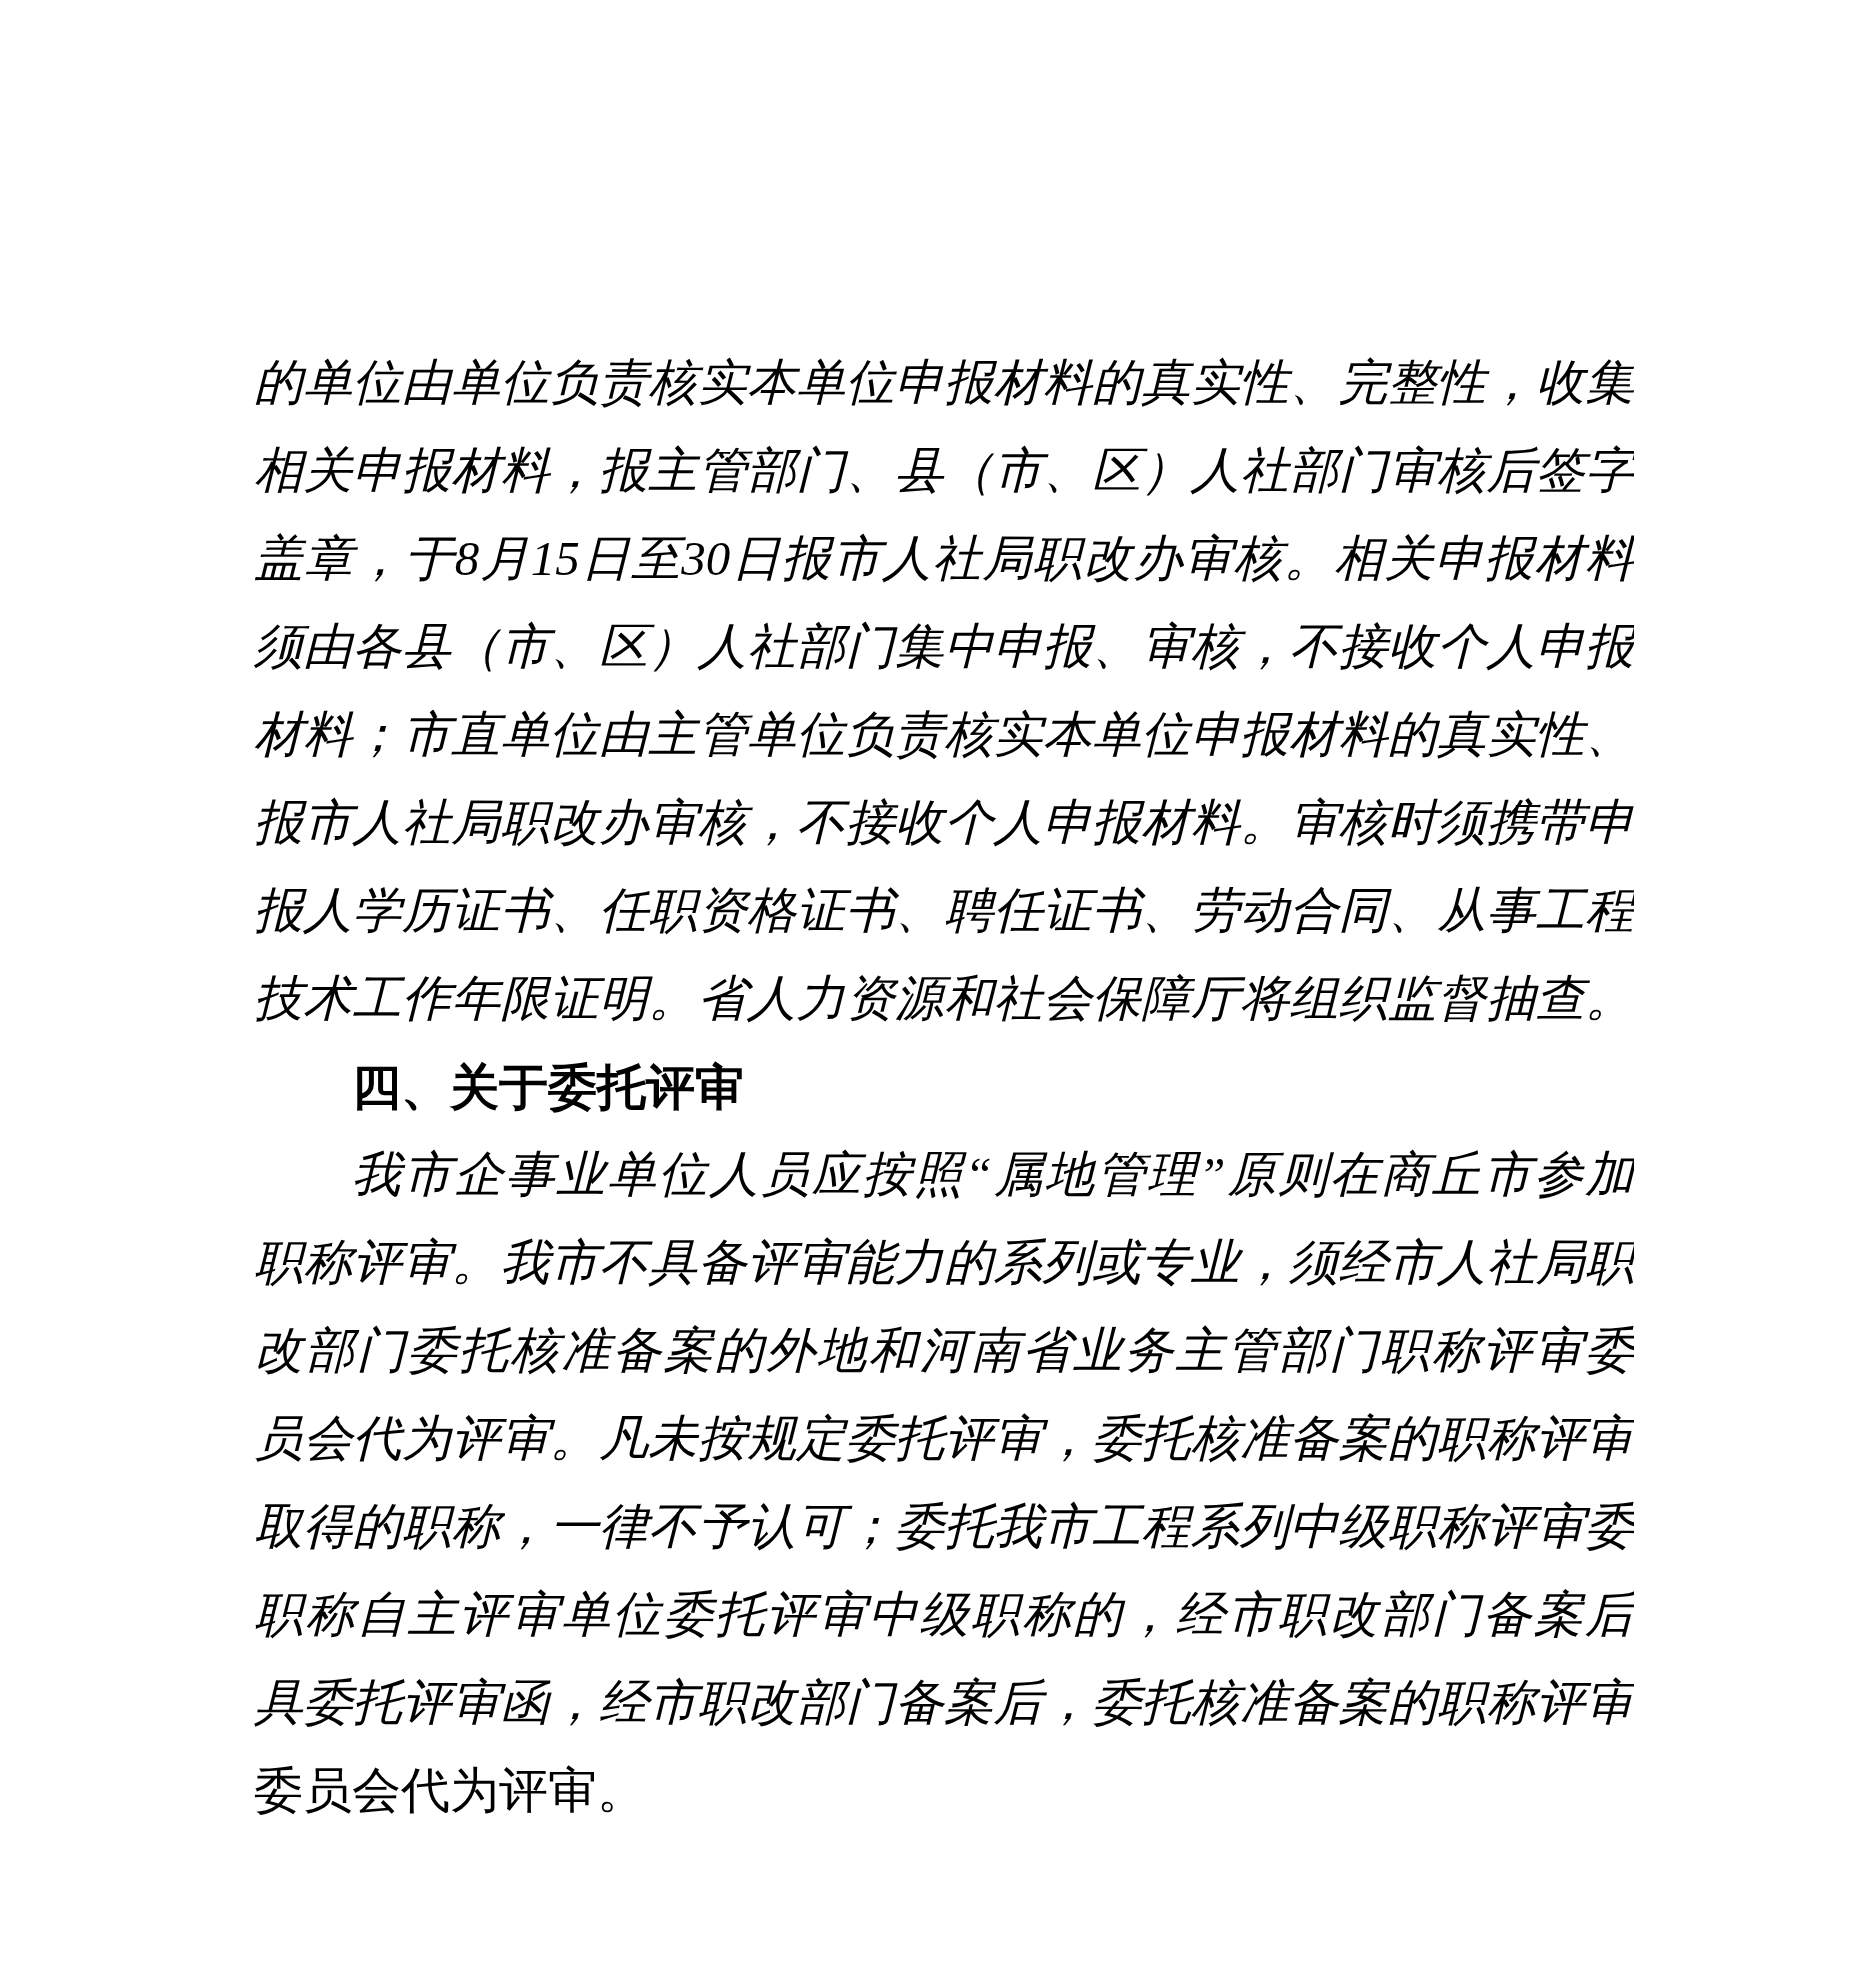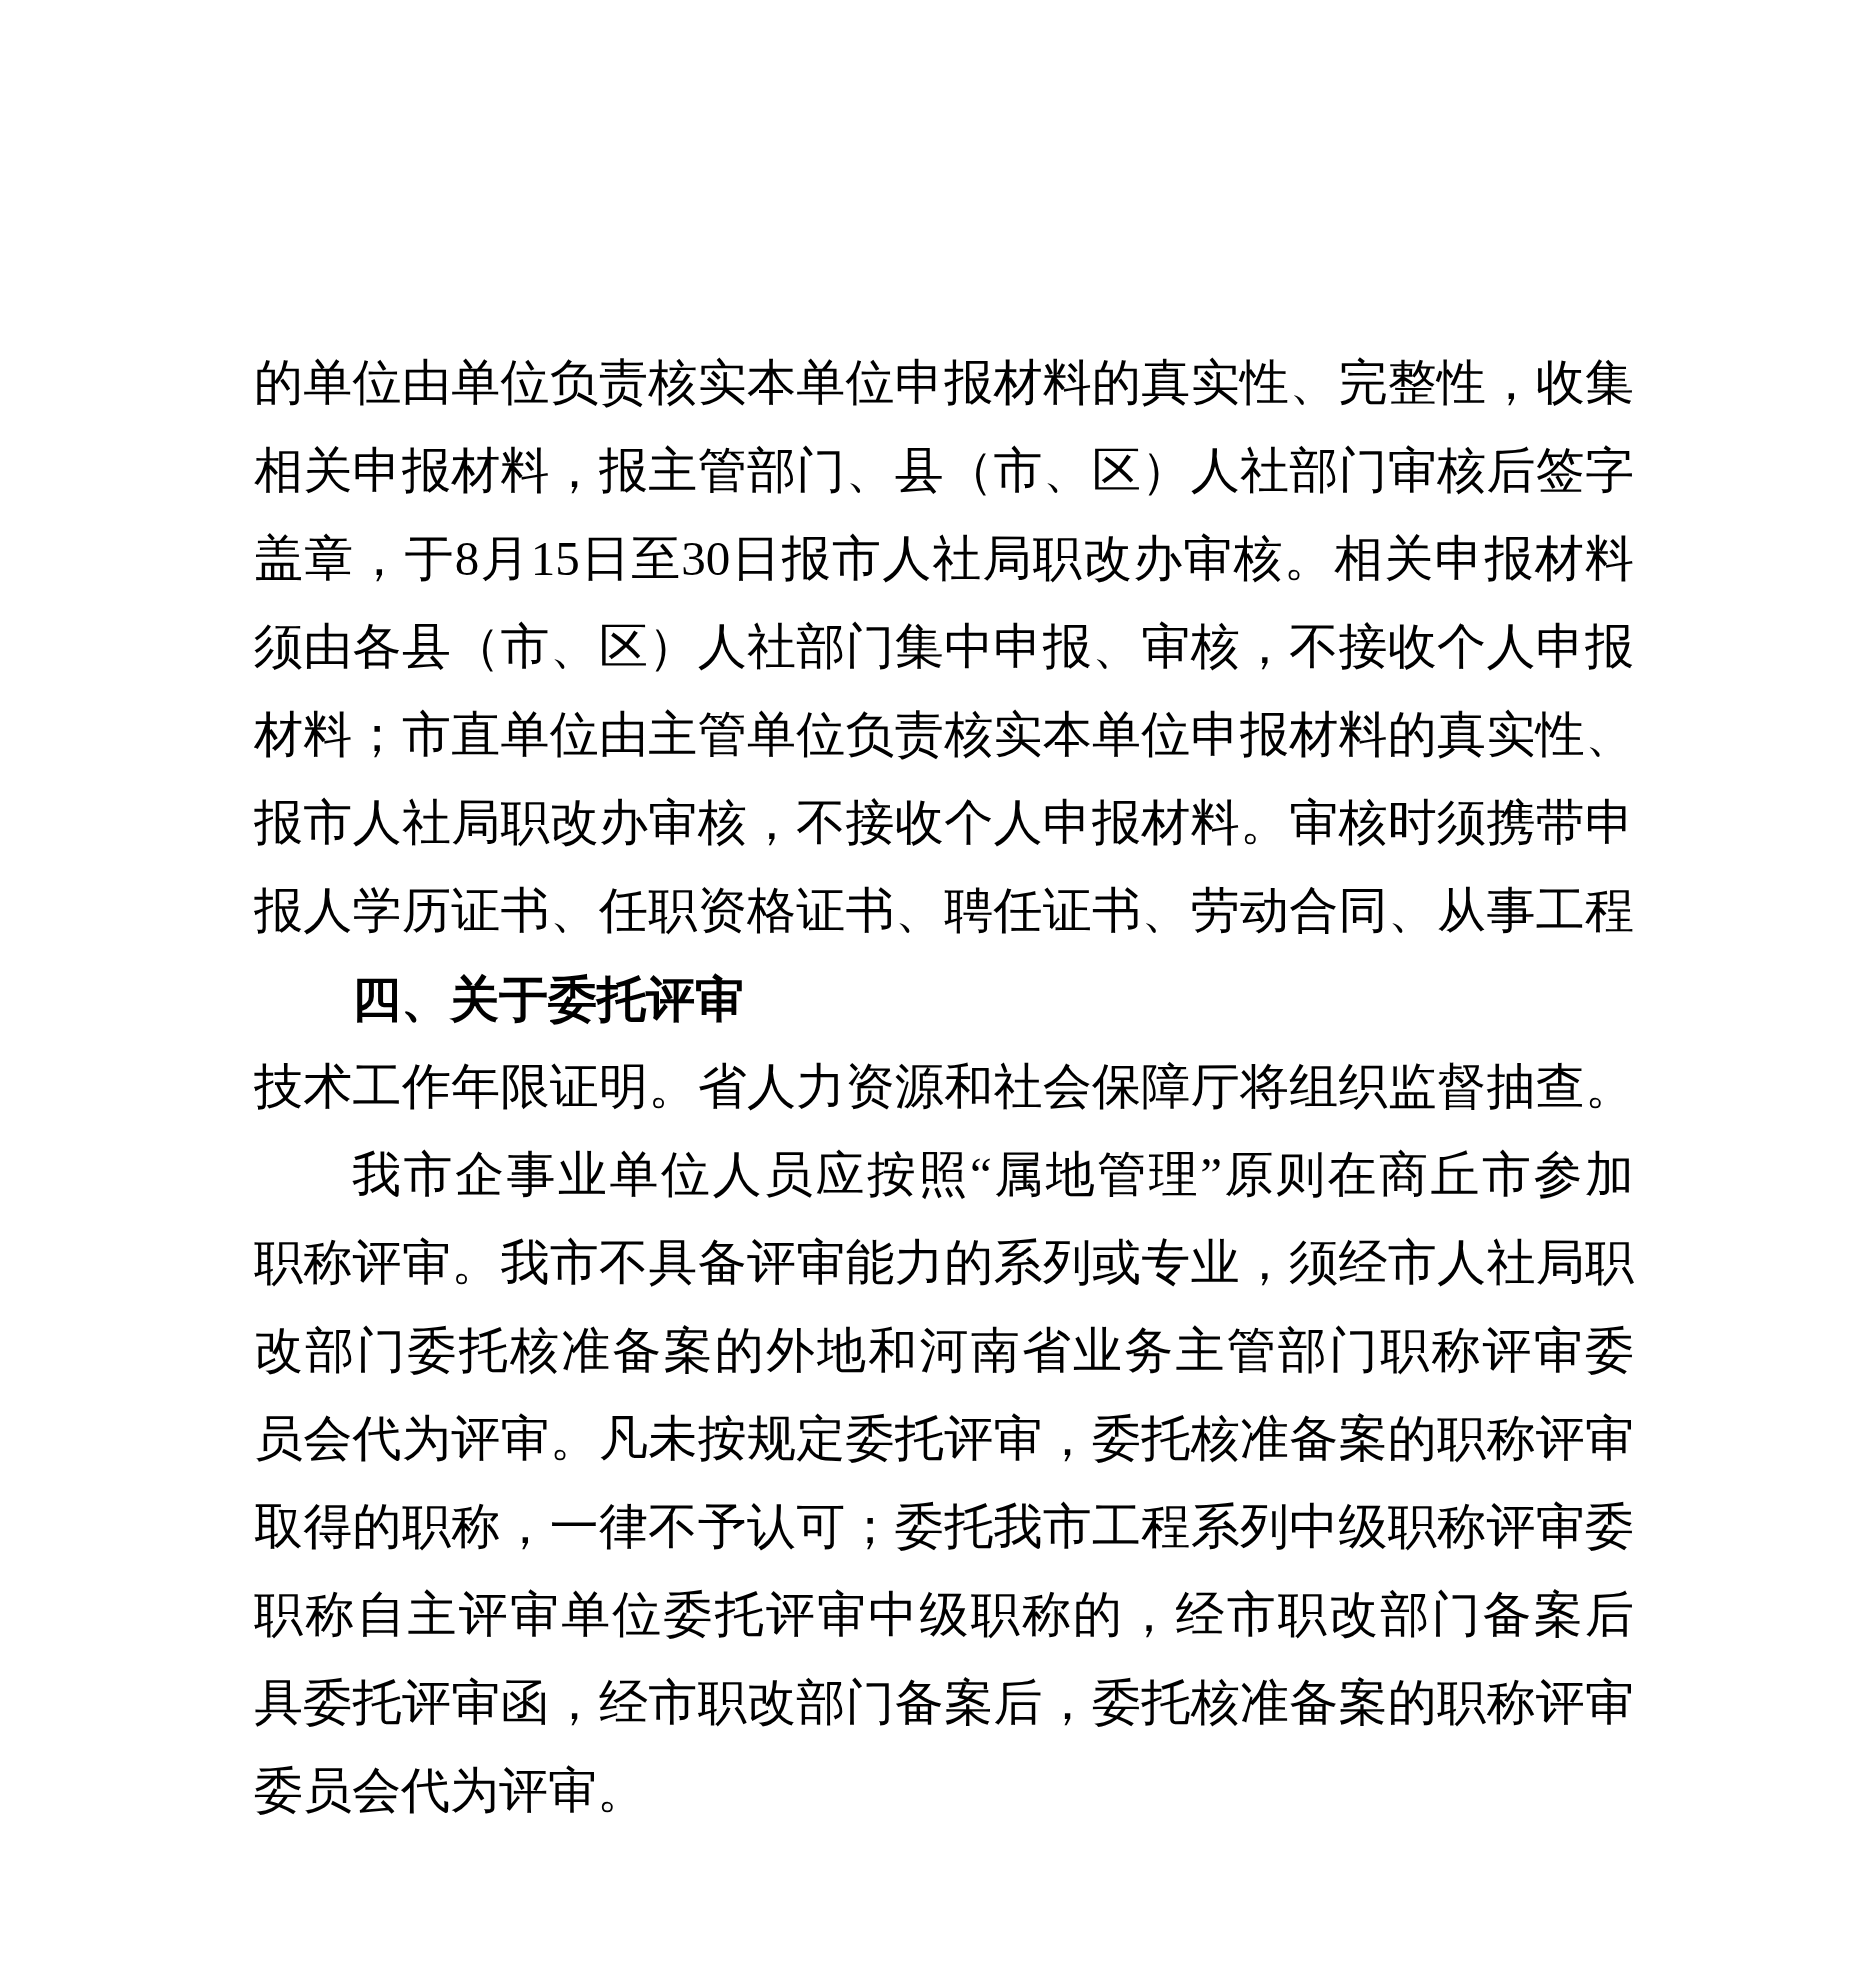--- a/index.html
+++ b/index.html
@@ -26,20 +26,21 @@
       height: 88px;
       line-height: 88px;
       font-size: 49px;
       overflow: hidden;
       letter-spacing: 0;
     }
     .justify {
       text-align: justify;
       text-align-last: justify;
       text-justify: inter-character;
+      font-style: italic;
     }
     .indent {
       text-indent: 98px;
     }
     .heading {
       font-family: "Liberation Sans", "DejaVu Sans", sans-serif;
       font-weight: 700;
       text-align: left;
       text-align-last: left;
     }
@@ -53,22 +54,22 @@
 
 <div class="page">
   <div class="text-block">
       <div class="line justify">的单位由单位负责核实本单位申报材料的真实性、完整性，收集</div>
       <div class="line justify">相关申报材料，报主管部门、县（市、区）人社部门审核后签字</div>
       <div class="line justify">盖章，于8月15日至30日报市人社局职改办审核。相关申报材料</div>
       <div class="line justify">须由各县（市、区）人社部门集中申报、审核，不接收个人申报</div>
       <div class="line justify">材料；市直单位由主管单位负责核实本单位申报材料的真实性、</div>
       <div class="line justify">报市人社局职改办审核，不接收个人申报材料。审核时须携带申</div>
       <div class="line justify">报人学历证书、任职资格证书、聘任证书、劳动合同、从事工程</div>
+      <div class="line justify">技术工作年限证明。省人力资源和社会保障厅将组织监督抽查。</div>
       <div class="line heading indent">四、关于委托评审</div>
-      <div class="line justify">技术工作年限证明。省人力资源和社会保障厅将组织监督抽查。</div>
       <div class="line justify indent">我市企事业单位人员应按照“属地管理”原则在商丘市参加</div>
       <div class="line justify">职称评审。我市不具备评审能力的系列或专业，须经市人社局职</div>
       <div class="line justify">改部门委托核准备案的外地和河南省业务主管部门职称评审委</div>
       <div class="line justify">员会代为评审。凡未按规定委托评审，委托核准备案的职称评审</div>
       <div class="line justify">取得的职称，一律不予认可；委托我市工程系列中级职称评审委</div>
       <div class="line justify">职称自主评审单位委托评审中级职称的，经市职改部门备案后</div>
       <div class="line justify">具委托评审函，经市职改部门备案后，委托核准备案的职称评审</div>
       <div class="line plain">委员会代为评审。</div>
     </div>
 

